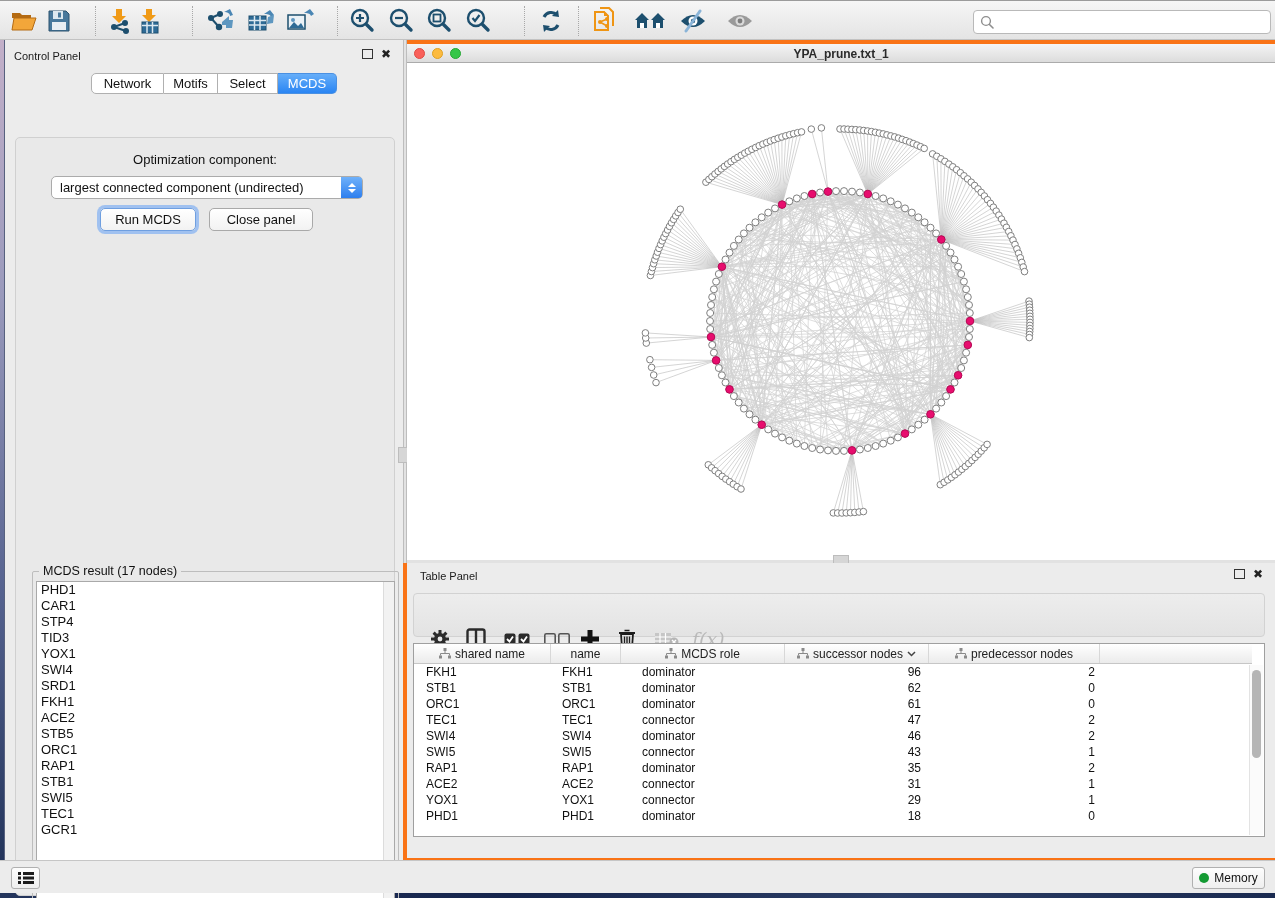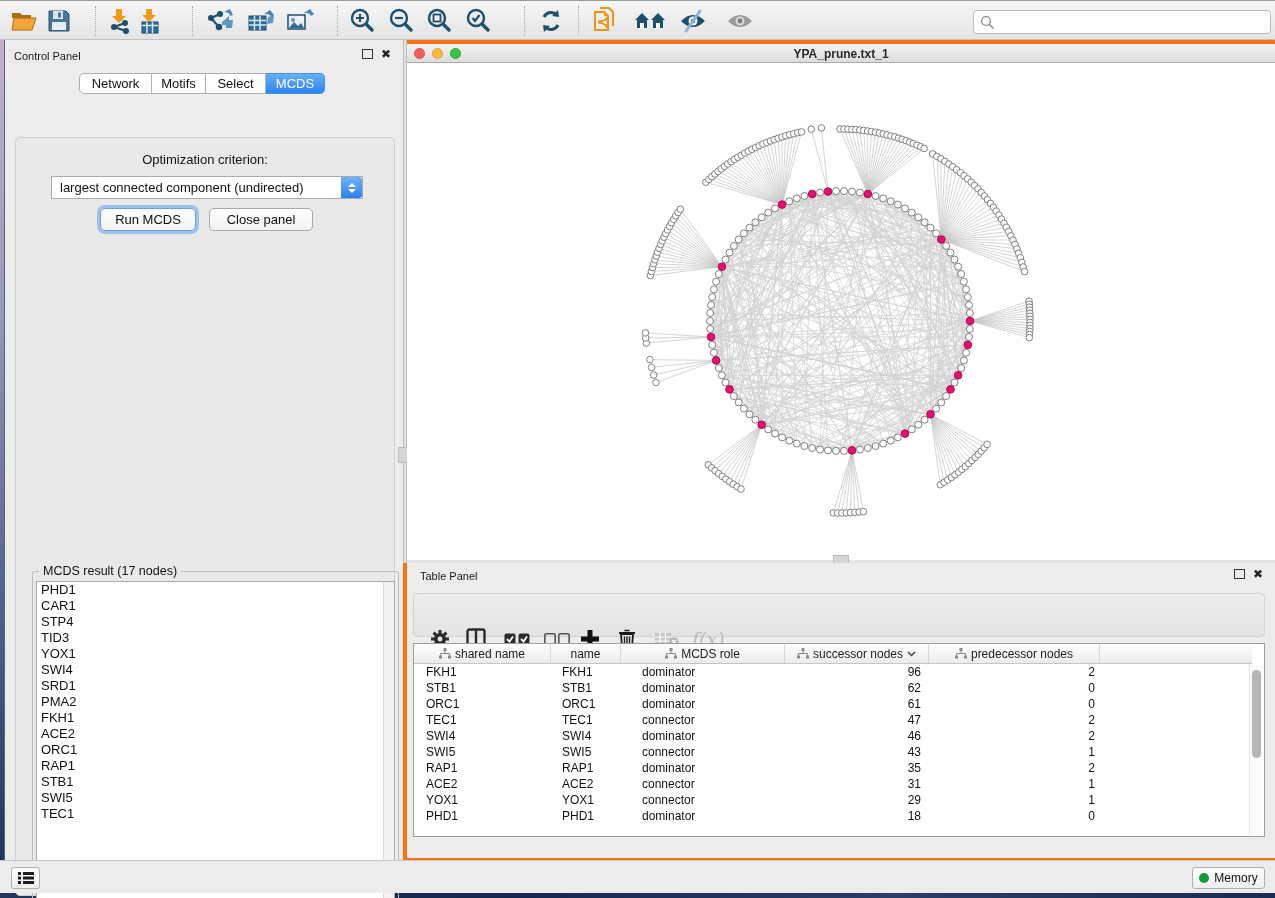--- a/index.html
+++ b/index.html
@@ -21,31 +21,31 @@
   .searchbox{position:absolute;left:973px;top:9px;width:290px;height:22px;background:#fff;
     border:1px solid #b9b9b9;border-radius:4px;display:flex;align-items:center;padding-left:6px;}
   .searchbox input{border:none;outline:none;flex:1;font-size:12px;height:16px;background:transparent;}
 
   
   .cpanel{position:absolute;left:5px;top:40px;width:398px;height:820px;background:#ececec;}
   .panel-title{position:absolute;font-size:11px;color:#1a1a1a;}
   .winbtns{position:absolute;display:flex;gap:8px;align-items:center;}
   .float-ic{width:9px;height:8px;border:1.5px solid #333;display:inline-block;}
   .close-ic{font-size:12px;font-weight:bold;color:#222;line-height:10px;}
-  .tabgroup{position:absolute;display:flex;height:21px;}
+  .tabgroup{position:absolute;display:flex;height:21px;margin-left:12px;}
   .tab{background:#fff;border:1px solid #b0b0b0;border-left:none;font-size:13px;color:#111;
     display:flex;align-items:center;justify-content:center;box-sizing:border-box;}
   .tab:first-child{border-left:1px solid #b0b0b0;border-radius:5px 0 0 5px;}
   .tab:last-child{border-radius:0 5px 5px 0;}
   .tab.active{background:linear-gradient(#66aef9,#2a85f3);color:#fff;border-color:#4a90e2;}
   .cp-content{position:absolute;left:10px;top:97px;width:378px;height:757px;background:#e9e9e9;
     border:1px solid #d0d0d0;border-radius:5px;}
   .opt-label{position:absolute;left:0;top:14px;width:378px;text-align:center;font-size:13px;color:#111;}
   .dropdown{position:absolute;left:35px;top:38px;width:312px;height:23px;background:#fff;
-    border:1px solid #abABab;border:1px solid #ababab;border-radius:0;box-sizing:border-box;
+    border:1px solid #abABab;border:1px solid #ababab;border-radius:5px;box-sizing:border-box;
     display:flex;align-items:center;font-size:13px;color:#111;}
   .dd-text{flex:1;padding-left:8px;white-space:nowrap;overflow:hidden;}
   .dd-cap{width:21px;height:21px;border-radius:0 3px 3px 0;background:linear-gradient(#6fb1fa,#2e7fee);
     display:flex;flex-direction:column;align-items:center;justify-content:center;gap:2px;}
   .dd-up{width:0;height:0;border-left:4px solid transparent;border-right:4px solid transparent;border-bottom:4px solid #fff;}
   .dd-dn{width:0;height:0;border-left:4px solid transparent;border-right:4px solid transparent;border-top:4px solid #fff;}
   .btn{position:absolute;height:23px;background:linear-gradient(#ffffff,#f2f2f2);border:1px solid #a9a9a9;
     border-radius:5px;font-size:13px;color:#111;display:flex;align-items:center;justify-content:center;box-sizing:border-box;}
   .btn.focused{box-shadow:0 0 0 3px rgba(100,160,245,.55);border-color:#6f9fe0;}
   .groupbox{position:absolute;left:16px;top:433px;width:365px;height:366px;border:1px solid #bdbdbd;border-radius:2px;}
@@ -259,49 +259,50 @@
       <span class="float-ic"></span>
       <span class="close-ic">✖</span>
     </div>
     <div class="tabgroup" style="left:74px;top:33px">
       <div class="tab" style="width:73px">Network</div>
       <div class="tab" style="width:54px">Motifs</div>
       <div class="tab" style="width:60px">Select</div>
       <div class="tab active" style="width:59px">MCDS</div>
     </div>
     <div class="cp-content">
-      <div class="opt-label">Optimization criterion:</div>
+      <div class="opt-label">Optimization component:</div>
       <div class="dropdown">
         <span class="dd-text">largest connected component (undirected)</span>
         <span class="dd-cap">
             <span class="dd-up"></span>
             <span class="dd-dn"></span>
           </span>
       </div>
       <div class="btn focused" style="left:84px;top:70px;width:96px">Run MCDS</div>
       <div class="btn" style="left:193px;top:70px;width:104px">Close panel</div>
       <div class="groupbox">
         <div class="grouplabel">MCDS result (17 nodes)</div>
         <div class="mcds-list">
           <div id="mcds-items">
               <div class="li">PHD1</div>
               <div class="li">CAR1</div>
               <div class="li">STP4</div>
               <div class="li">TID3</div>
               <div class="li">YOX1</div>
               <div class="li">SWI4</div>
               <div class="li">SRD1</div>
-              <div class="li">PMA2</div>
               <div class="li">FKH1</div>
               <div class="li">ACE2</div>
+              <div class="li">STB5</div>
               <div class="li">ORC1</div>
               <div class="li">RAP1</div>
               <div class="li">STB1</div>
               <div class="li">SWI5</div>
               <div class="li">TEC1</div>
+              <div class="li">GCR1</div>
             </div>
           <div class="list-scroll"></div>
         </div>
       </div>
     </div>
   </div>
 
   <div class="vsplit"></div>
   <div class="vhandle"></div>
 

